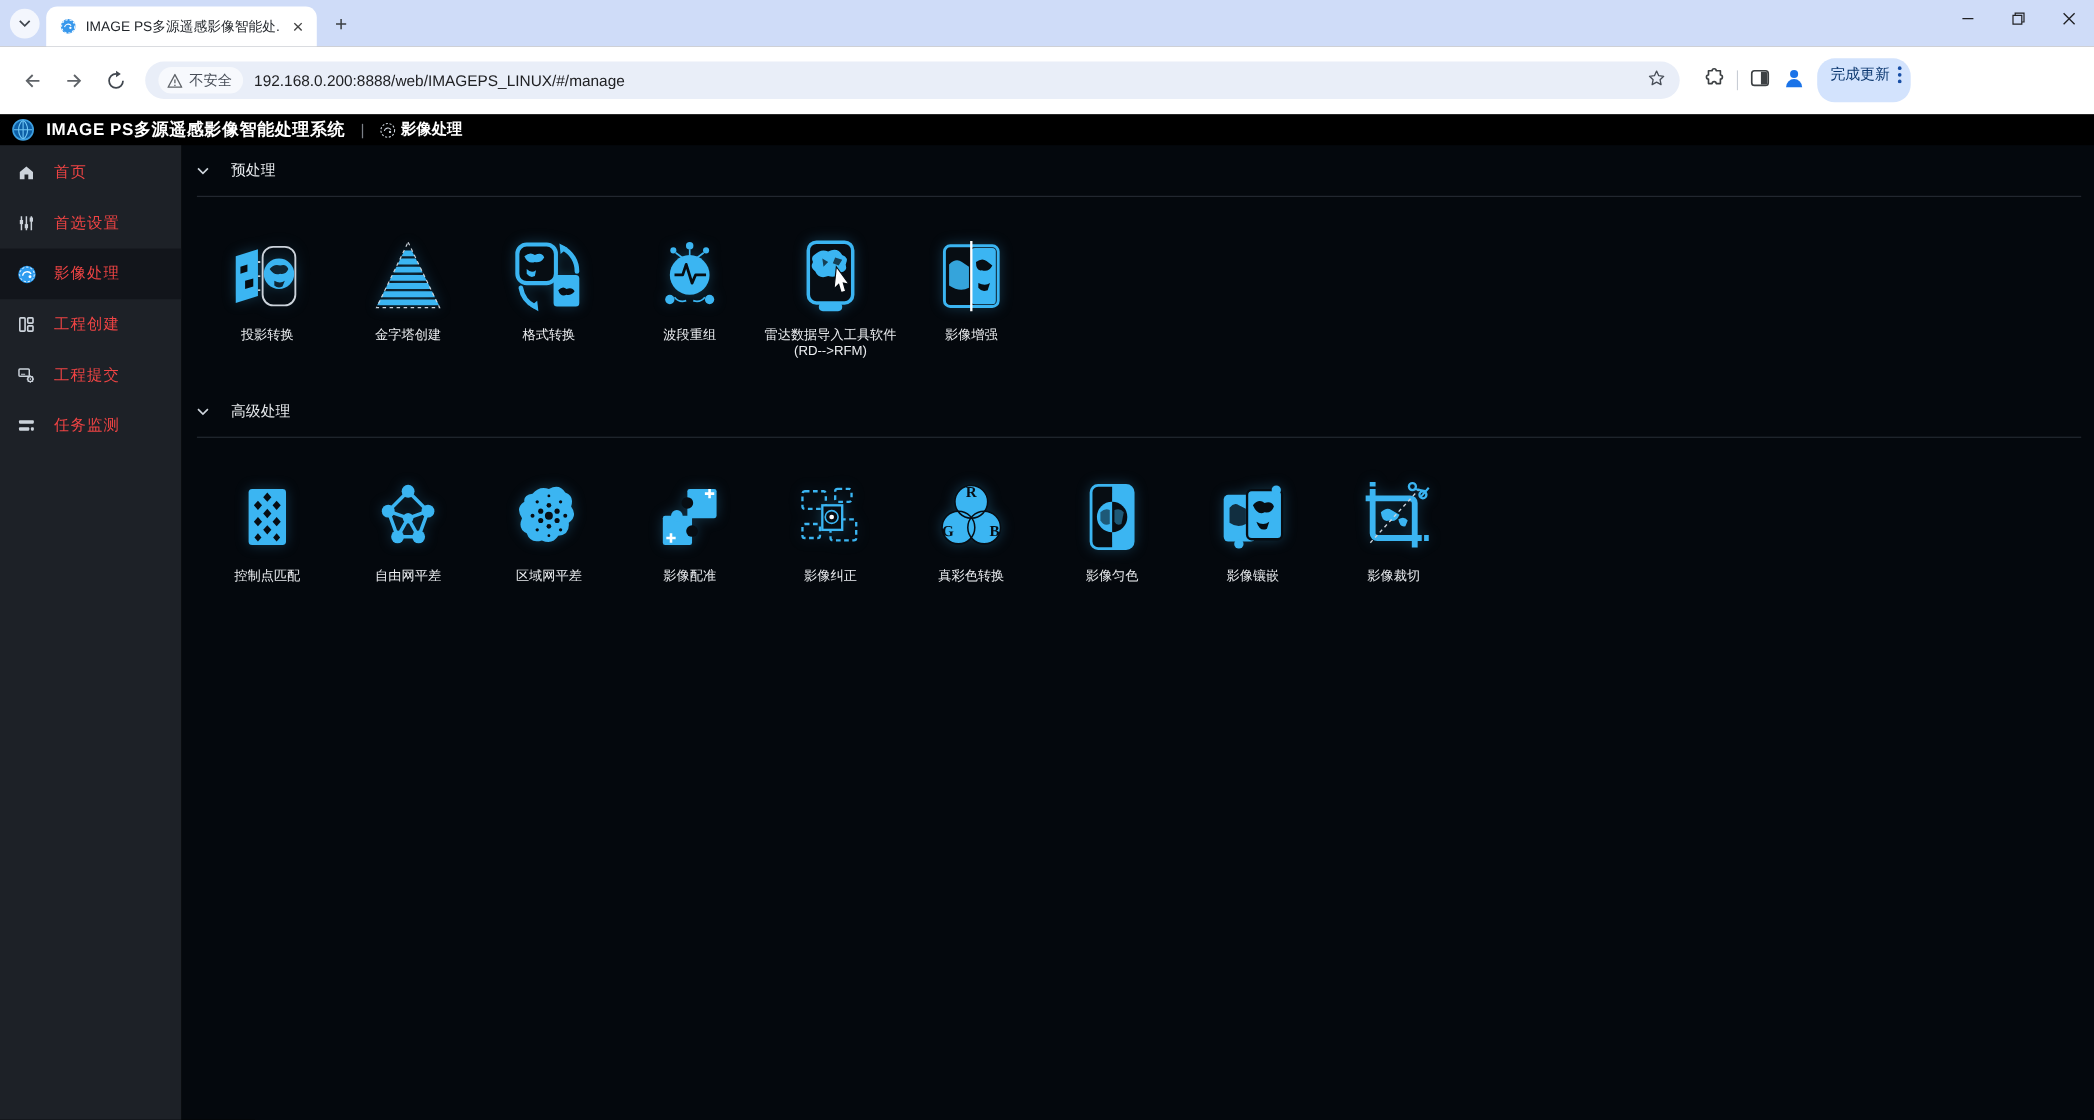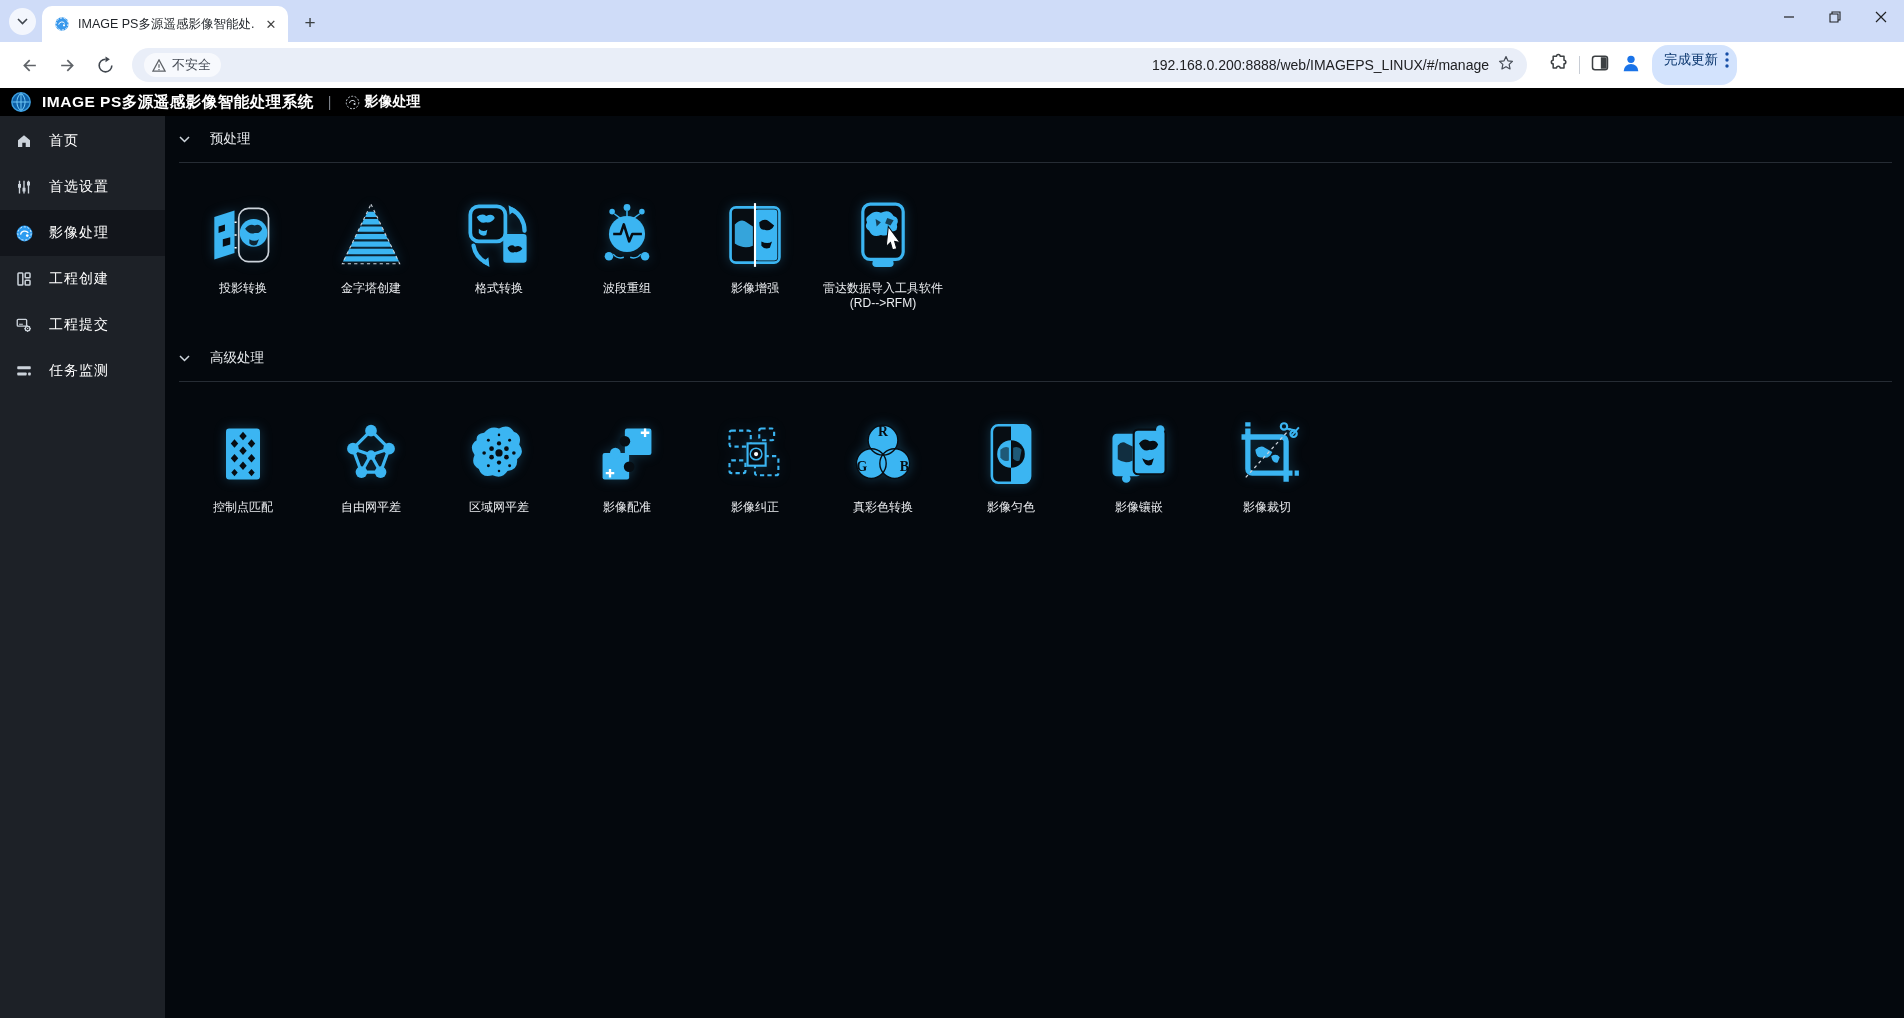--- a/index.html
+++ b/index.html
@@ -14,47 +14,47 @@
     display:flex; align-items:center; padding:0 8px 0 12px; gap:8px; }
   .tab-title { flex:1; font-size:12.5px; color:#1f2328; white-space:nowrap; overflow:hidden; }
   .tab-close { width:18px; height:18px; border-radius:50%; display:flex; align-items:center;
     justify-content:center; color:#444; font-size:13px; }
   .tab-plus { width:28px; height:28px; margin:0 0 5px 8px; display:flex; align-items:center;
     justify-content:center; color:#3c4043; font-size:19px; border-radius:50%; }
   .win-controls { position:absolute; right:0; top:0; height:34px; display:flex; }
   .win-btn { width:46px; height:34px; display:flex; align-items:center; justify-content:center;
     color:#202124; font-size:13px; }
 
-  .toolbar { height:46px; background:#fff; display:flex; align-items:center; padding:0 10px; }
+  .toolbar { height:62px; background:#fff; display:flex; align-items:center; padding:0 10px; }
   .nav-btn { width:32px; height:32px; display:flex; align-items:center; justify-content:center;
     border-radius:50%; margin:0 3px; }
   .omnibox { flex:1; max-width:1395px; height:34px; background:#e9eef8; border-radius:17px;
     margin:0 8px; display:flex; align-items:center; padding:0 12px; }
   .sec-chip { display:flex; align-items:center; gap:6px; background:rgba(255,255,255,.65);
     border-radius:12px; padding:3px 10px 3px 8px; margin-right:10px; color:#474d57; font-size:13px; white-space:nowrap; }
-  .url-text { flex:1; font-size:14px; color:#202124; white-space:nowrap; overflow:hidden;text-align:right; }
+  .url-text { flex:1; font-size:14px; color:#202124; white-space:nowrap; overflow:hidden; }
   .omni-star { margin-left:8px; }
   .tb-right { display:flex; align-items:center; gap:10px; margin-left:14px; }
   .tb-divider { width:1px; height:18px; background:#c8cdd5; }
   .update-chip { display:flex; align-items:center; gap:7px; background:#d3e3fd; color:#0b376f;
     font-size:13.5px; border-radius:16px; padding:6px 8px 16px 12px; white-space:nowrap; }
 
   
   .app-header { height:28px; background:#000; display:flex; align-items:center; padding:0 10px; gap:10px; }
   .app-title { color:#fff; font-size:15.5px; font-weight:bold; letter-spacing:.5px; }
   .app-divider { color:#7a7f87; font-size:14px; margin:0 4px; }
   .app-sub { display:flex; align-items:center; gap:4px; color:#fff; font-size:14px; font-weight:bold; }
 
   
   .app-body { display:flex; height:932px; }
   .sidebar { width:165px; background:#1d2127; flex:none; padding-top:2px; }
   .sb-item { height:46px; display:flex; align-items:center; gap:15px; padding-left:14px; cursor:pointer; }
   .sb-item.active { background:#12151b; }
   .sb-ic { width:20px; height:20px; display:flex; align-items:center; justify-content:center; }
-  .sb-lb { color:#ffffff; font-size:14px; letter-spacing:1px; }
+  .sb-lb { color:#ef4444; font-size:14px; letter-spacing:1px; }
 
   .main { flex:1; background:#04080d; padding:12px 0 0 14px; overflow:hidden; }
   .sec-h { display:flex; align-items:center; gap:20px; height:22px; cursor:pointer; }
   .sec-t { color:#e8ebee; font-size:13.5px; }
   .sec-div { height:1px; background:#262c34; margin:12px 12px 0 0; }
   .grid { margin-top:20px; display:grid; grid-template-columns:repeat(10,128px); row-gap:24px; }
   .tool { width:128px; display:flex; flex-direction:column; cursor:pointer; }
   .tool-ic { height:86px; display:flex; align-items:flex-end; justify-content:center;
     filter:drop-shadow(0 0 6px rgba(60,181,242,.25)); }
   .tool-ic svg { width:68px; height:68px; }
@@ -322,44 +322,44 @@
                 <path d="M19 50 q4 5 10 3 M45 50 q-4 5 -10 3" stroke="#3bb5f2" stroke-width="1.4" fill="none"></path>
               </svg>
             </div>
             <div class="tool-lb">
               <div>波段重组</div>
             </div>
           </div>
           <div class="tool">
             <div class="tool-ic">
               <svg viewBox="0 0 64 64">
+                <rect x="13" y="3" width="38" height="52" rx="7" fill="#070d13" stroke="#3bb5f2" stroke-width="3"></rect>
+                <path d="M18 14 q6 -6 12 -3 q8 -4 12 3 q6 2 3 8 q2 6 -5 7 q-3 5 -10 3 q-8 3 -11 -4 q-5 -3 -2 -8 q-2 -4 1 -6 Z" fill="#3bb5f2"></path>
+                <path d="M25 17 l5 3 -4 4 Z M36 16 l6 2 -3 5 -5 -2 Z" fill="#070d13" opacity=".7"></path>
+                <path d="M37 24 l11 15 -5 -1 2 7 -4 1 -2 -7 -4 4 Z" fill="#ffffff" stroke="#070d13" stroke-width="1"></path>
+                <rect x="22" y="55" width="20" height="7" rx="3.5" fill="#3bb5f2"></rect>
+              </svg>
+            </div>
+            <div class="tool-lb">
+              <div>雷达数据导入工具软件</div>
+              <div>(RD--&gt;RFM)</div>
+            </div>
+          </div>
+          <div class="tool">
+            <div class="tool-ic">
+              <svg viewBox="0 0 64 64">
                 <rect x="9" y="6" width="46" height="52" rx="5" fill="#070d13" stroke="#3bb5f2" stroke-width="2.5"></rect>
                 <path d="M13 22 q6 -6 11 -2 l6 4 v18 q-8 4 -17 -2 Z" fill="#3bb5f2" opacity=".9"></path>
                 <rect x="32" y="8" width="21" height="48" rx="3" fill="#3bb5f2"></rect>
                 <path d="M36 20 q5 -4 9 -1 l5 4 q-3 6 -9 4 q-5 1 -5 -7 Z M38 38 q6 3 10 0 l-2 6 q-5 2 -8 -2 Z" fill="#070d13"></path>
                 <line x1="32" y1="2" x2="32" y2="62" stroke="#ffffff" stroke-width="2"></line>
               </svg>
             </div>
             <div class="tool-lb">
               <div>影像增强</div>
-            </div>
-          </div>
-          <div class="tool">
-            <div class="tool-ic">
-              <svg viewBox="0 0 64 64">
-                <rect x="13" y="3" width="38" height="52" rx="7" fill="#070d13" stroke="#3bb5f2" stroke-width="3"></rect>
-                <path d="M18 14 q6 -6 12 -3 q8 -4 12 3 q6 2 3 8 q2 6 -5 7 q-3 5 -10 3 q-8 3 -11 -4 q-5 -3 -2 -8 q-2 -4 1 -6 Z" fill="#3bb5f2"></path>
-                <path d="M25 17 l5 3 -4 4 Z M36 16 l6 2 -3 5 -5 -2 Z" fill="#070d13" opacity=".7"></path>
-                <path d="M37 24 l11 15 -5 -1 2 7 -4 1 -2 -7 -4 4 Z" fill="#ffffff" stroke="#070d13" stroke-width="1"></path>
-                <rect x="22" y="55" width="20" height="7" rx="3.5" fill="#3bb5f2"></rect>
-              </svg>
-            </div>
-            <div class="tool-lb">
-              <div>雷达数据导入工具软件</div>
-              <div>(RD--&gt;RFM)</div>
             </div>
           </div>
         </div>
       </section>
       <div class="sec-gap"></div>
       <section>
         <div class="sec-h">
           <svg width="11" height="7" viewBox="0 0 11 7">
             <path d="M1 1 L5.5 5.5 L10 1" stroke="#cfd6dd" stroke-width="1.5" fill="none"></path>
           </svg>

